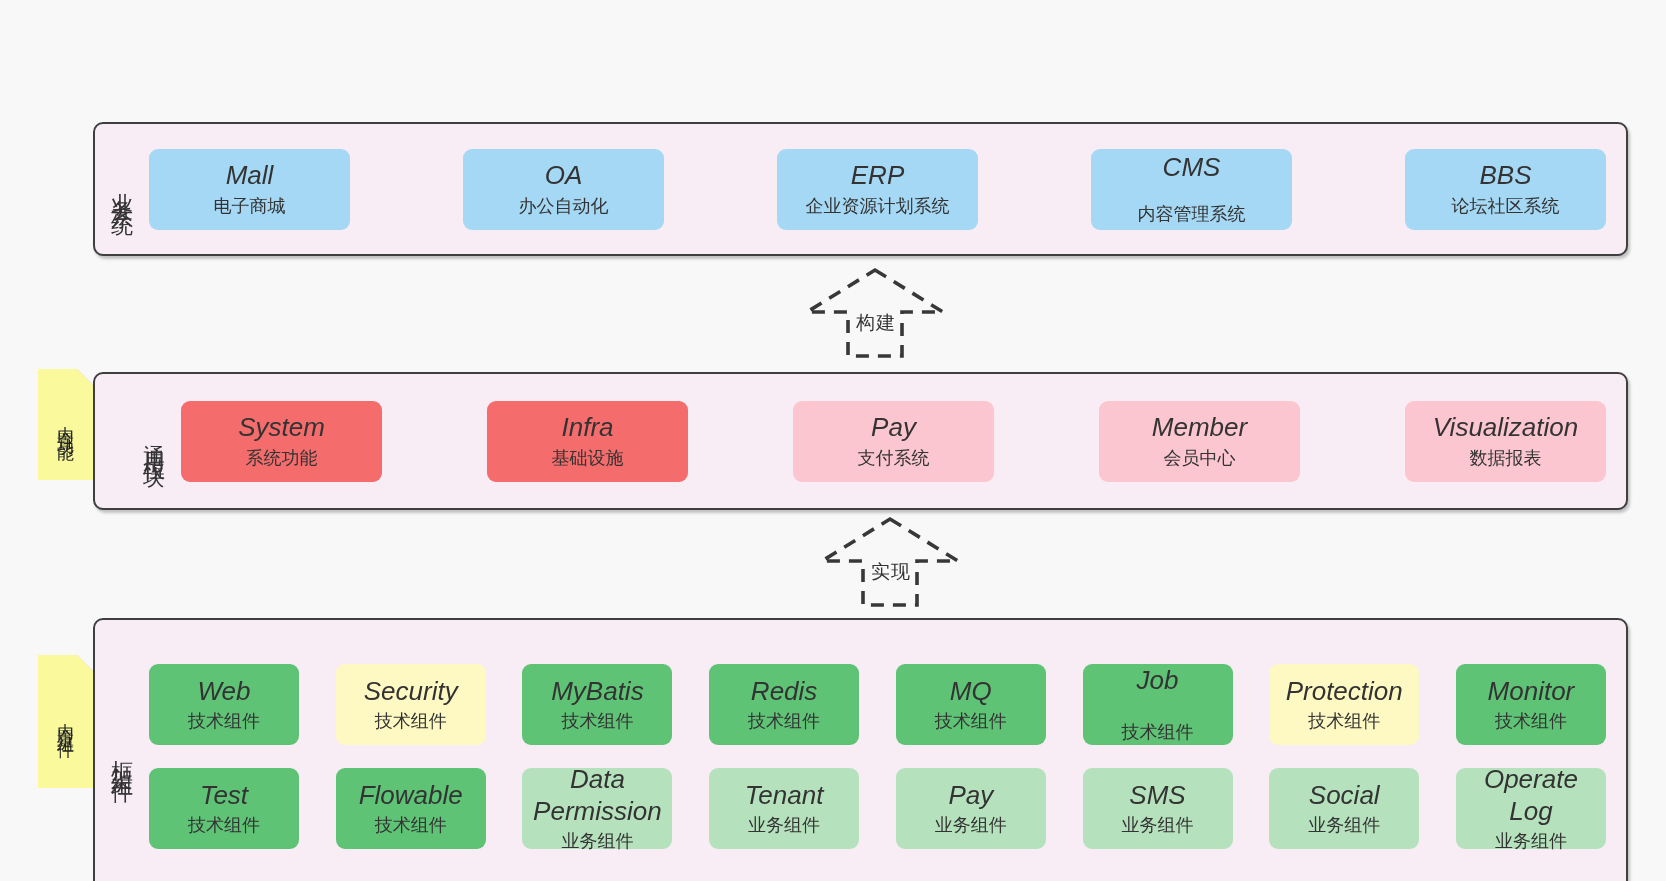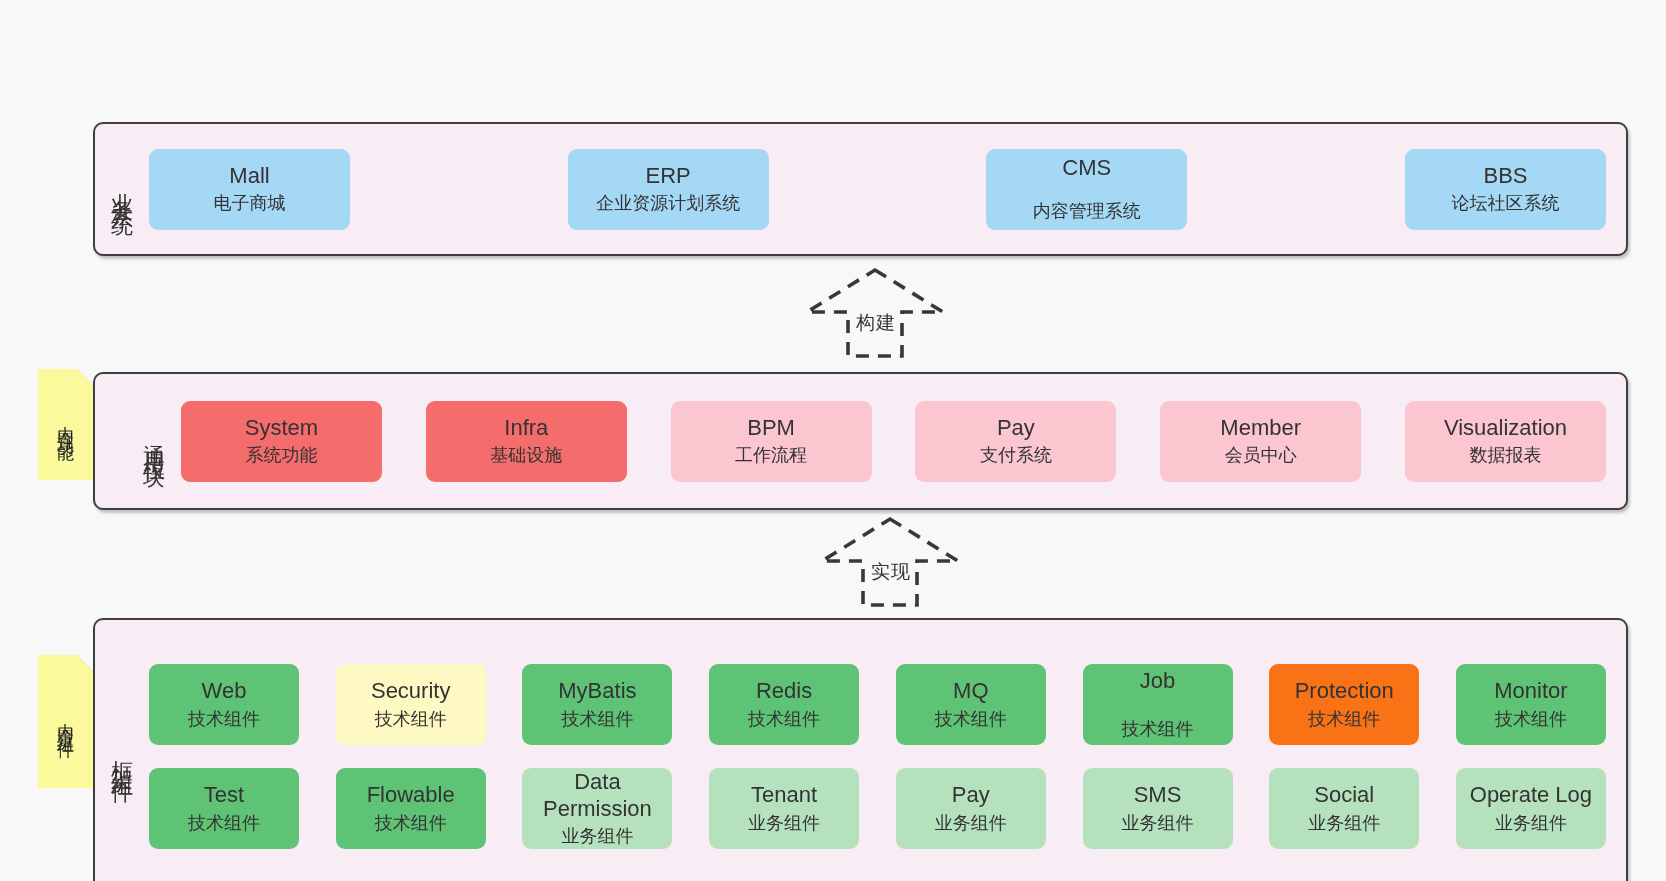--- a/index.html
+++ b/index.html
@@ -34,21 +34,21 @@
   .box-col{flex:1;display:flex;flex-direction:column;justify-content:center;gap:23px;padding:0 20px 0 0;}
   .box-row{display:flex;align-items:center;justify-content:space-between;}
 
   .box{
     height:81px;border-radius:9px;
     display:flex;flex-direction:column;align-items:center;justify-content:center;
     text-align:center;line-height:1.22;padding:4px 6px;
   }
   .layer-a .box,.layer-b .box{width:201px;}
   .layer-c .box{width:150px;}
-  .box .box-title{font-size:22px;}
+  .box .box-title{font-size:26px;font-style:italic;}
   .box .box-subtitle{font-size:18px;margin-top:4px;}
 
   .note{
     position:absolute;left:38px;width:55px;background:var(--note-bg);
     box-shadow:1px 2px 2px rgba(0,0,0,.18);
     display:flex;align-items:center;justify-content:center;
     font-size:17px;color:#222;
     writing-mode:vertical-lr;text-orientation:upright;letter-spacing:6px;line-height:1;
     clip-path:polygon(0 0,calc(100% - 16px) 0,100% 16px,100% 100%,0 100%);
     z-index:1;
@@ -85,20 +85,24 @@
   </aside>
 
   <section class="layer layer-a">
     <div class="side-label">业务系统</div>
     <div class="box-area">
         <div class="box" style="background: rgb(165, 216, 244);">
           <div class="box-title">Mall</div>
           <div class="box-subtitle">电子商城</div>
         </div>
         <div class="box" style="background: rgb(165, 216, 244);">
+          <div class="box-title">OA</div>
+          <div class="box-subtitle">办公自动化</div>
+        </div>
+        <div class="box" style="background: rgb(165, 216, 244);">
           <div class="box-title">ERP</div>
           <div class="box-subtitle">企业资源计划系统</div>
         </div>
         <div class="box" style="background: rgb(165, 216, 244); gap: 16px;">
           <div class="box-title">CMS</div>
           <div class="box-subtitle">内容管理系统</div>
         </div>
         <div class="box" style="background: rgb(165, 216, 244);">
           <div class="box-title">BBS</div>
           <div class="box-subtitle">论坛社区系统</div>
@@ -116,24 +120,20 @@
     <div class="box-area">
         <div class="box" style="background: rgb(245, 108, 108);">
           <div class="box-title">System</div>
           <div class="box-subtitle">系统功能</div>
         </div>
         <div class="box" style="background: rgb(245, 108, 108);">
           <div class="box-title">Infra</div>
           <div class="box-subtitle">基础设施</div>
         </div>
         <div class="box" style="background: rgb(251, 198, 208);">
-          <div class="box-title">BPM</div>
-          <div class="box-subtitle">工作流程</div>
-        </div>
-        <div class="box" style="background: rgb(251, 198, 208);">
           <div class="box-title">Pay</div>
           <div class="box-subtitle">支付系统</div>
         </div>
         <div class="box" style="background: rgb(251, 198, 208);">
           <div class="box-title">Member</div>
           <div class="box-subtitle">会员中心</div>
         </div>
         <div class="box" style="background: rgb(251, 198, 208);">
           <div class="box-title">Visualization</div>
           <div class="box-subtitle">数据报表</div>
@@ -167,21 +167,21 @@
             <div class="box-subtitle">技术组件</div>
           </div>
           <div class="box" style="background: rgb(95, 195, 118);">
             <div class="box-title">MQ</div>
             <div class="box-subtitle">技术组件</div>
           </div>
           <div class="box" style="background: rgb(95, 195, 118); gap: 21px;">
             <div class="box-title">Job</div>
             <div class="box-subtitle">技术组件</div>
           </div>
-          <div class="box" style="background: #f97316; justify-content: center;">
+          <div class="box" style="background: #fef9c3; justify-content: center;">
             <div class="box-title">Protection</div>
             <div class="box-subtitle">技术组件</div>
           </div>
           <div class="box" style="background: rgb(95, 195, 118);">
             <div class="box-title">Monitor</div>
             <div class="box-subtitle">技术组件</div>
           </div>
         </div>
       <div class="box-row">
           <div class="box" style="background: rgb(95, 195, 118);">

